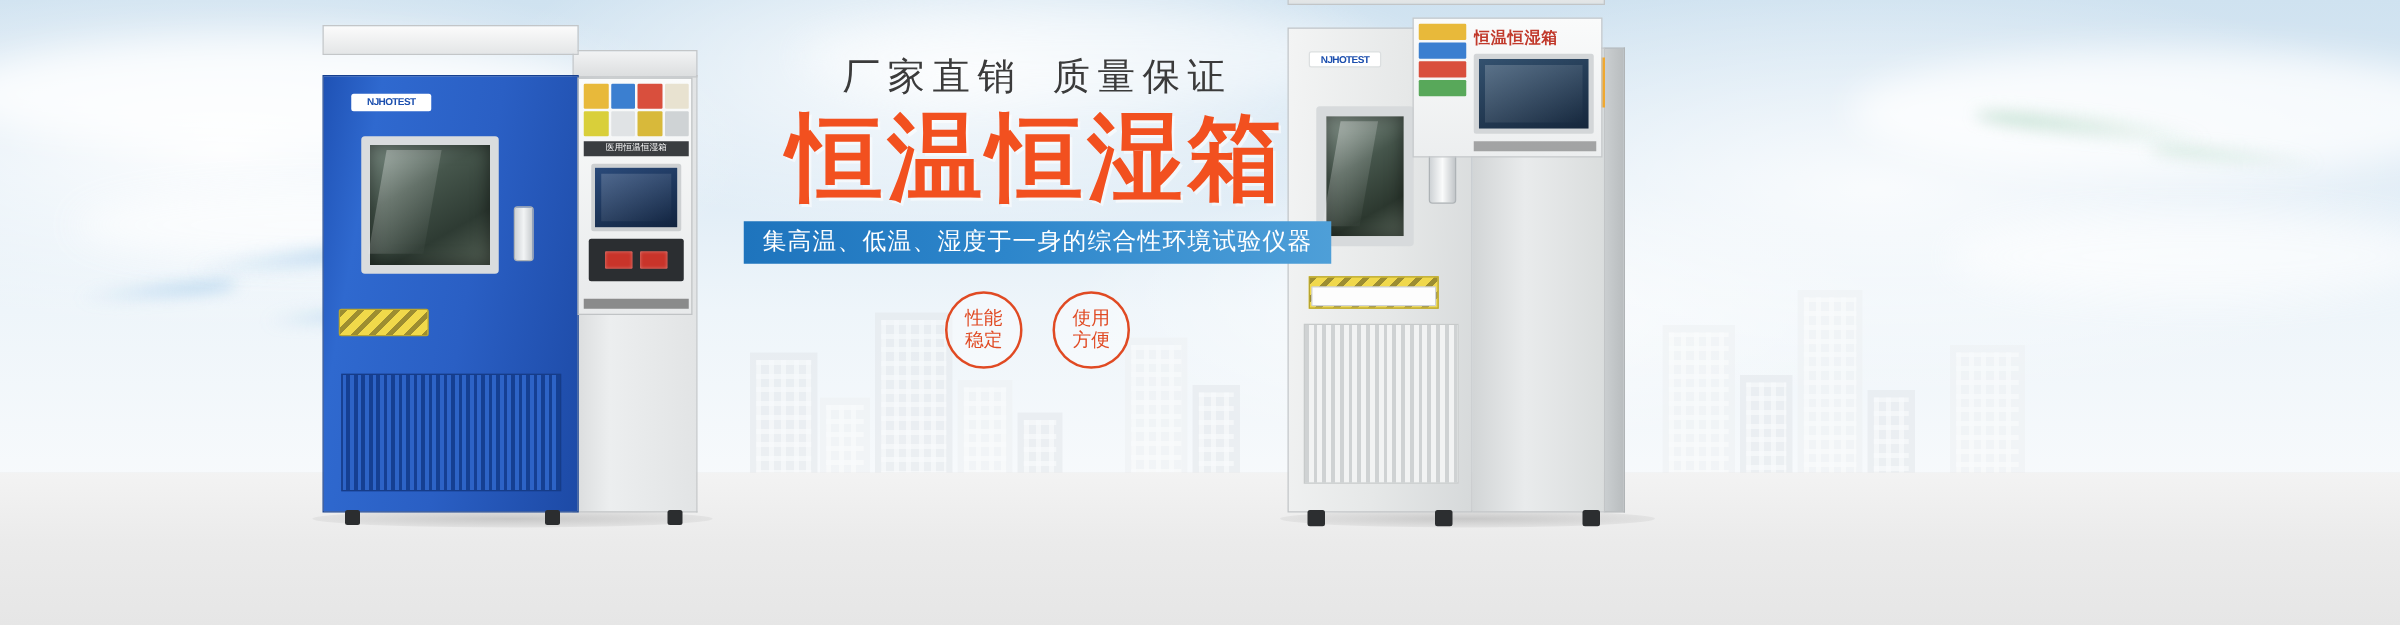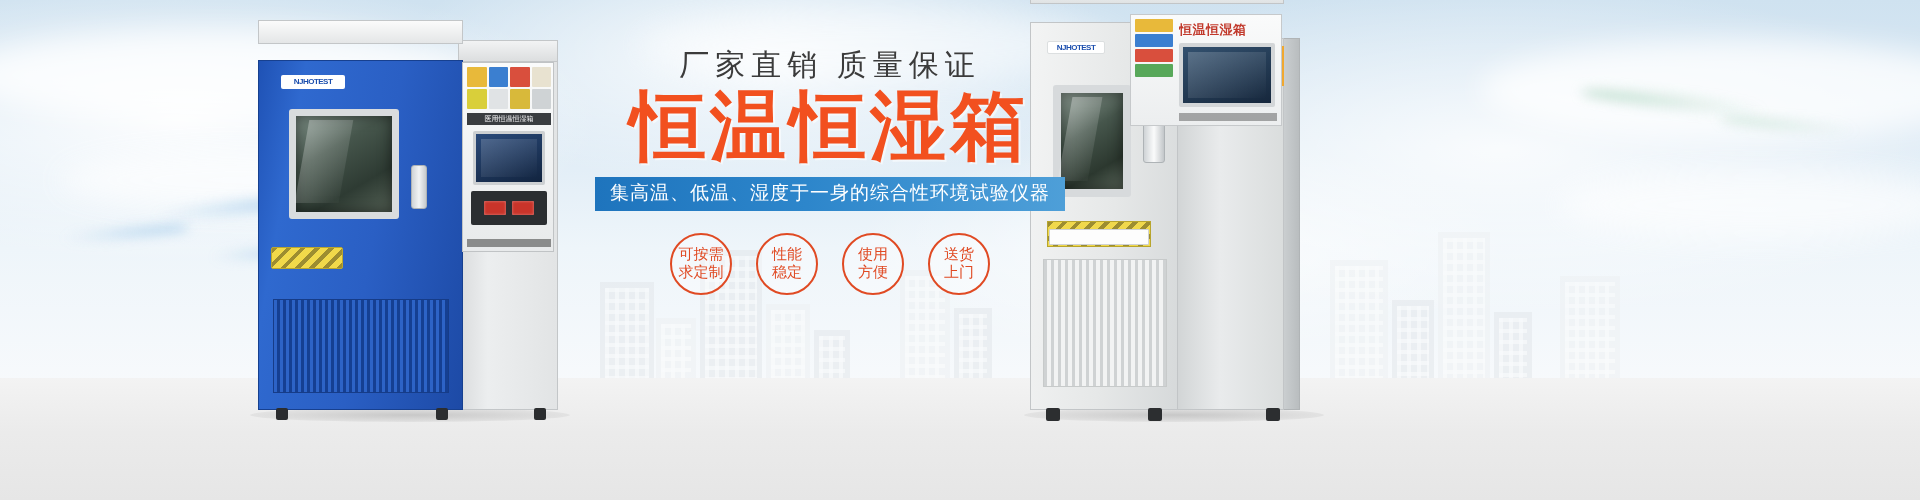--- a/index.html
+++ b/index.html
@@ -277,21 +277,21 @@
 
   
   .copy { position: absolute; left: 560px; top: 48px; width: 540px; text-align: center; }
 
   .tagline {
     font-size: 30px;
     color: #3b3b3b;
     letter-spacing: 6px;
     line-height: 1.1;
     white-space: nowrap;
-    font-family: Liberation Serif, serif;
+    font-family: Liberation Mono, monospace;
   }
 
   .headline {
     margin-top: 6px;
     font-size: 76px;
     font-weight: bold;
     color: #f2501f;
     letter-spacing: 4px;
     line-height: 1.02;
     white-space: nowrap;
@@ -302,21 +302,21 @@
   .subbar {
     margin: 12px auto 0;
     width: 470px;
     height: 34px;
     background: linear-gradient(90deg,#1e74bd 0%, #2d86cb 45%, #4e9fd8 100%);
     color: #ffffff;
     font-size: 19px;
     line-height: 34px;
     letter-spacing: 1px;
     white-space: nowrap;
-    font-family: Liberation Mono, monospace;
+    font-family: Liberation Sans, sans-serif;
   }
 
   .badges {
     margin-top: 22px;
     display: flex;
     justify-content: center;
     gap: 24px;
   }
   .badge {
     width: 62px; height: 62px;
@@ -455,32 +455,24 @@
   <div class="copy">
 
     <div class="tagline">厂家直销  质量保证</div>
 
     <div class="headline">恒温恒湿箱</div>
 
     <div class="subbar">集高温、低温、湿度于一身的综合性环境试验仪器</div>
 
     <div class="badges">
       <div class="badge">
-        <span>可按需</span>
-        <span>求定制</span>
-      </div>
-      <div class="badge">
         <span>性能</span>
         <span>稳定</span>
       </div>
       <div class="badge">
         <span>使用</span>
         <span>方便</span>
       </div>
-      <div class="badge">
-        <span>送货</span>
-        <span>上门</span>
-      </div>
     </div>
 
   </div>
 
 </div>
 
 </body></html>

